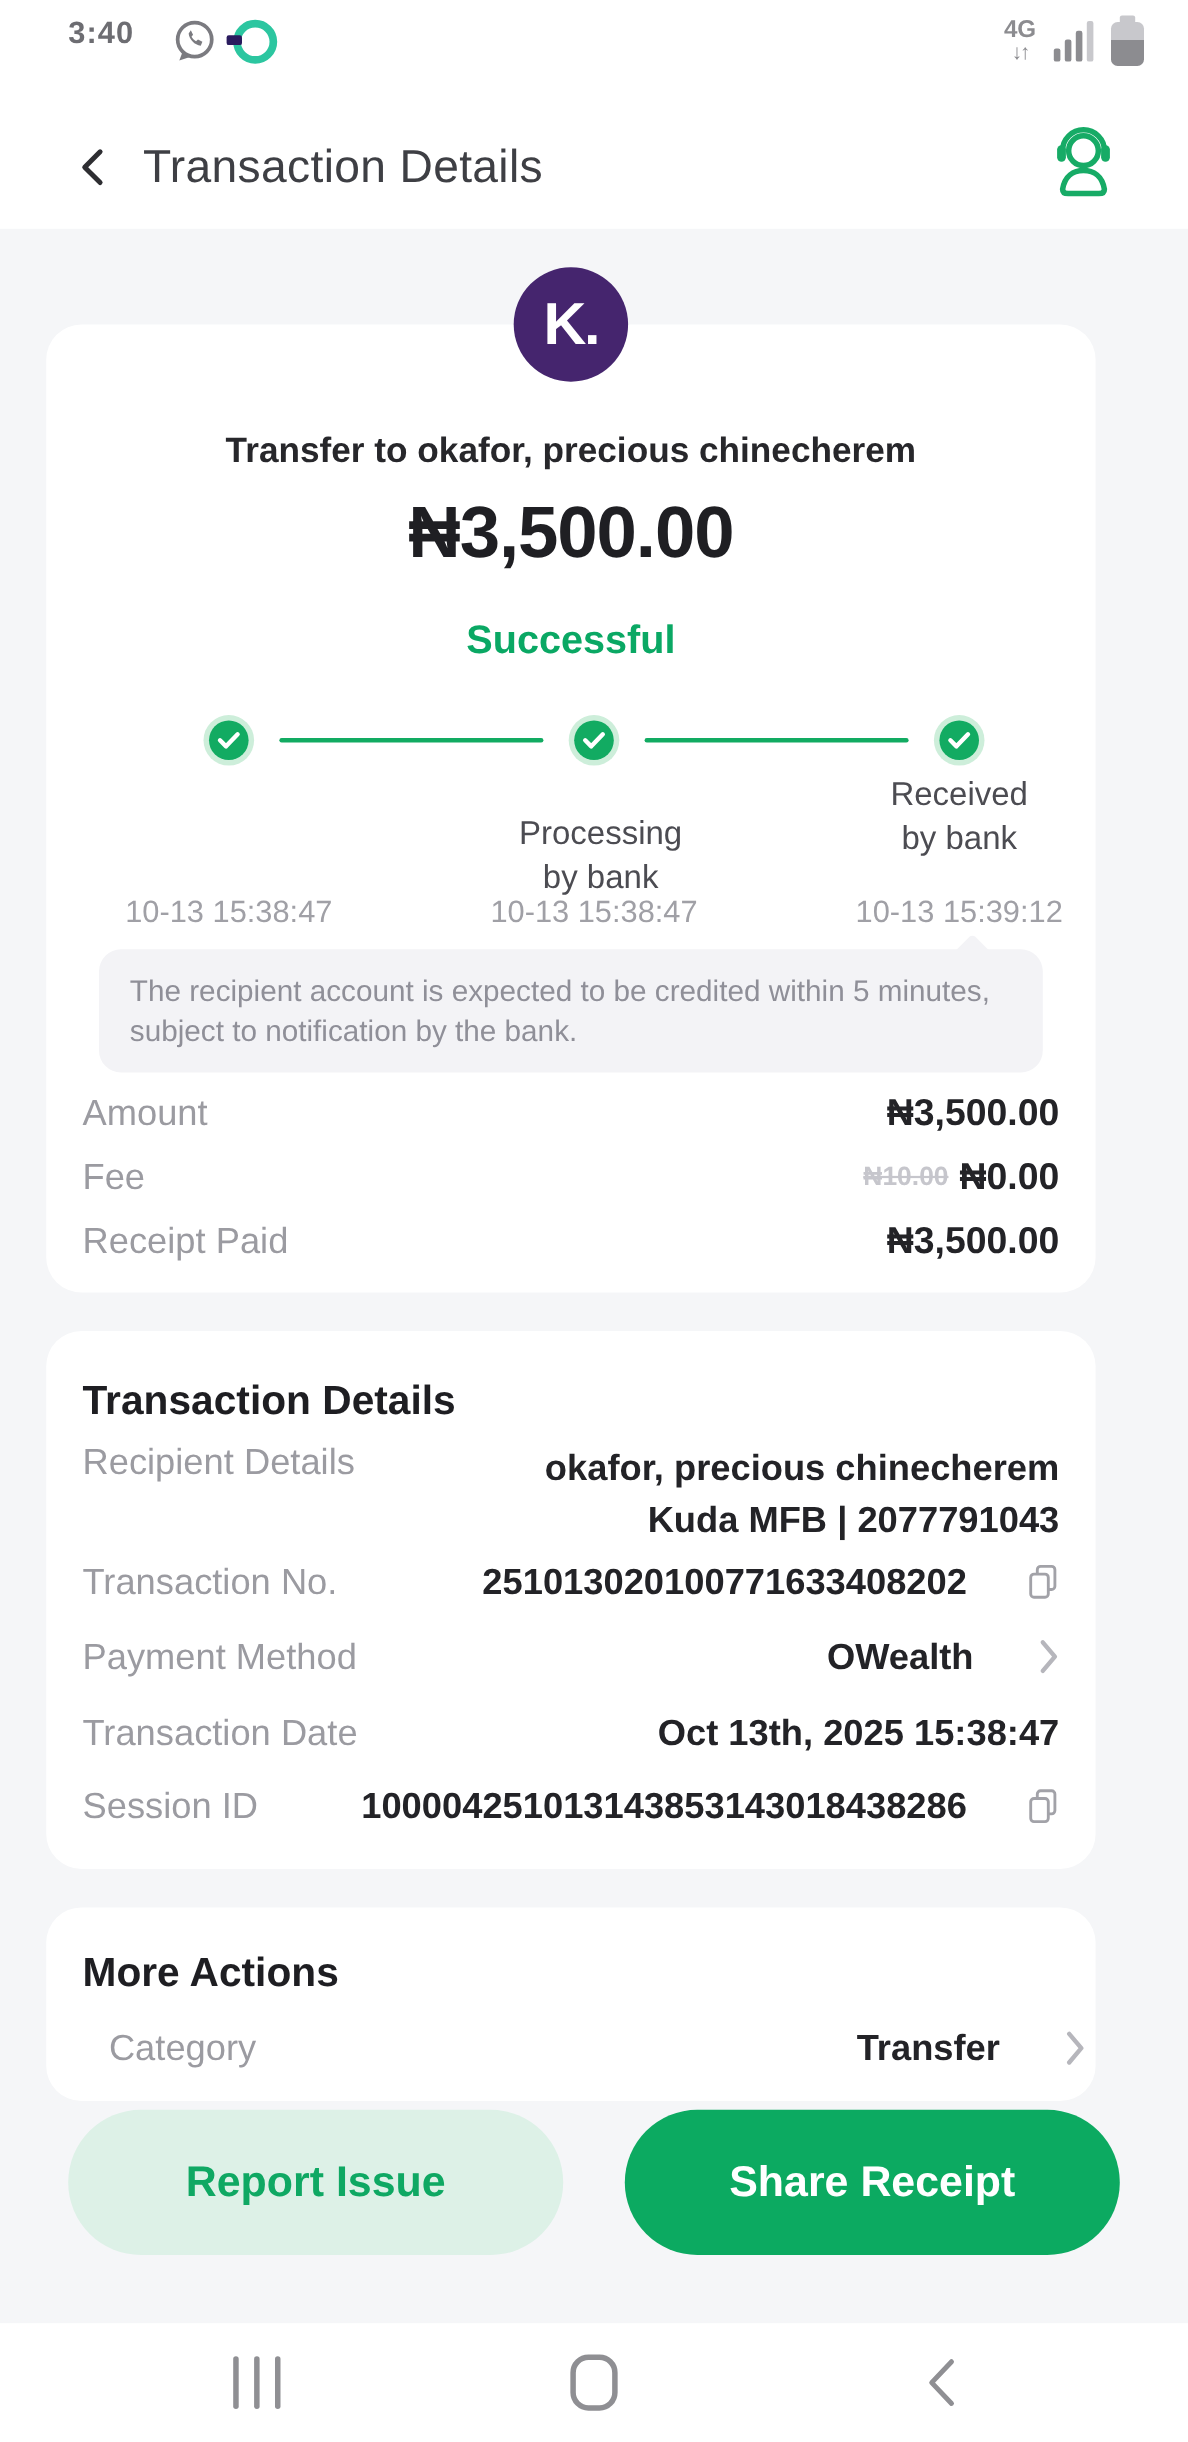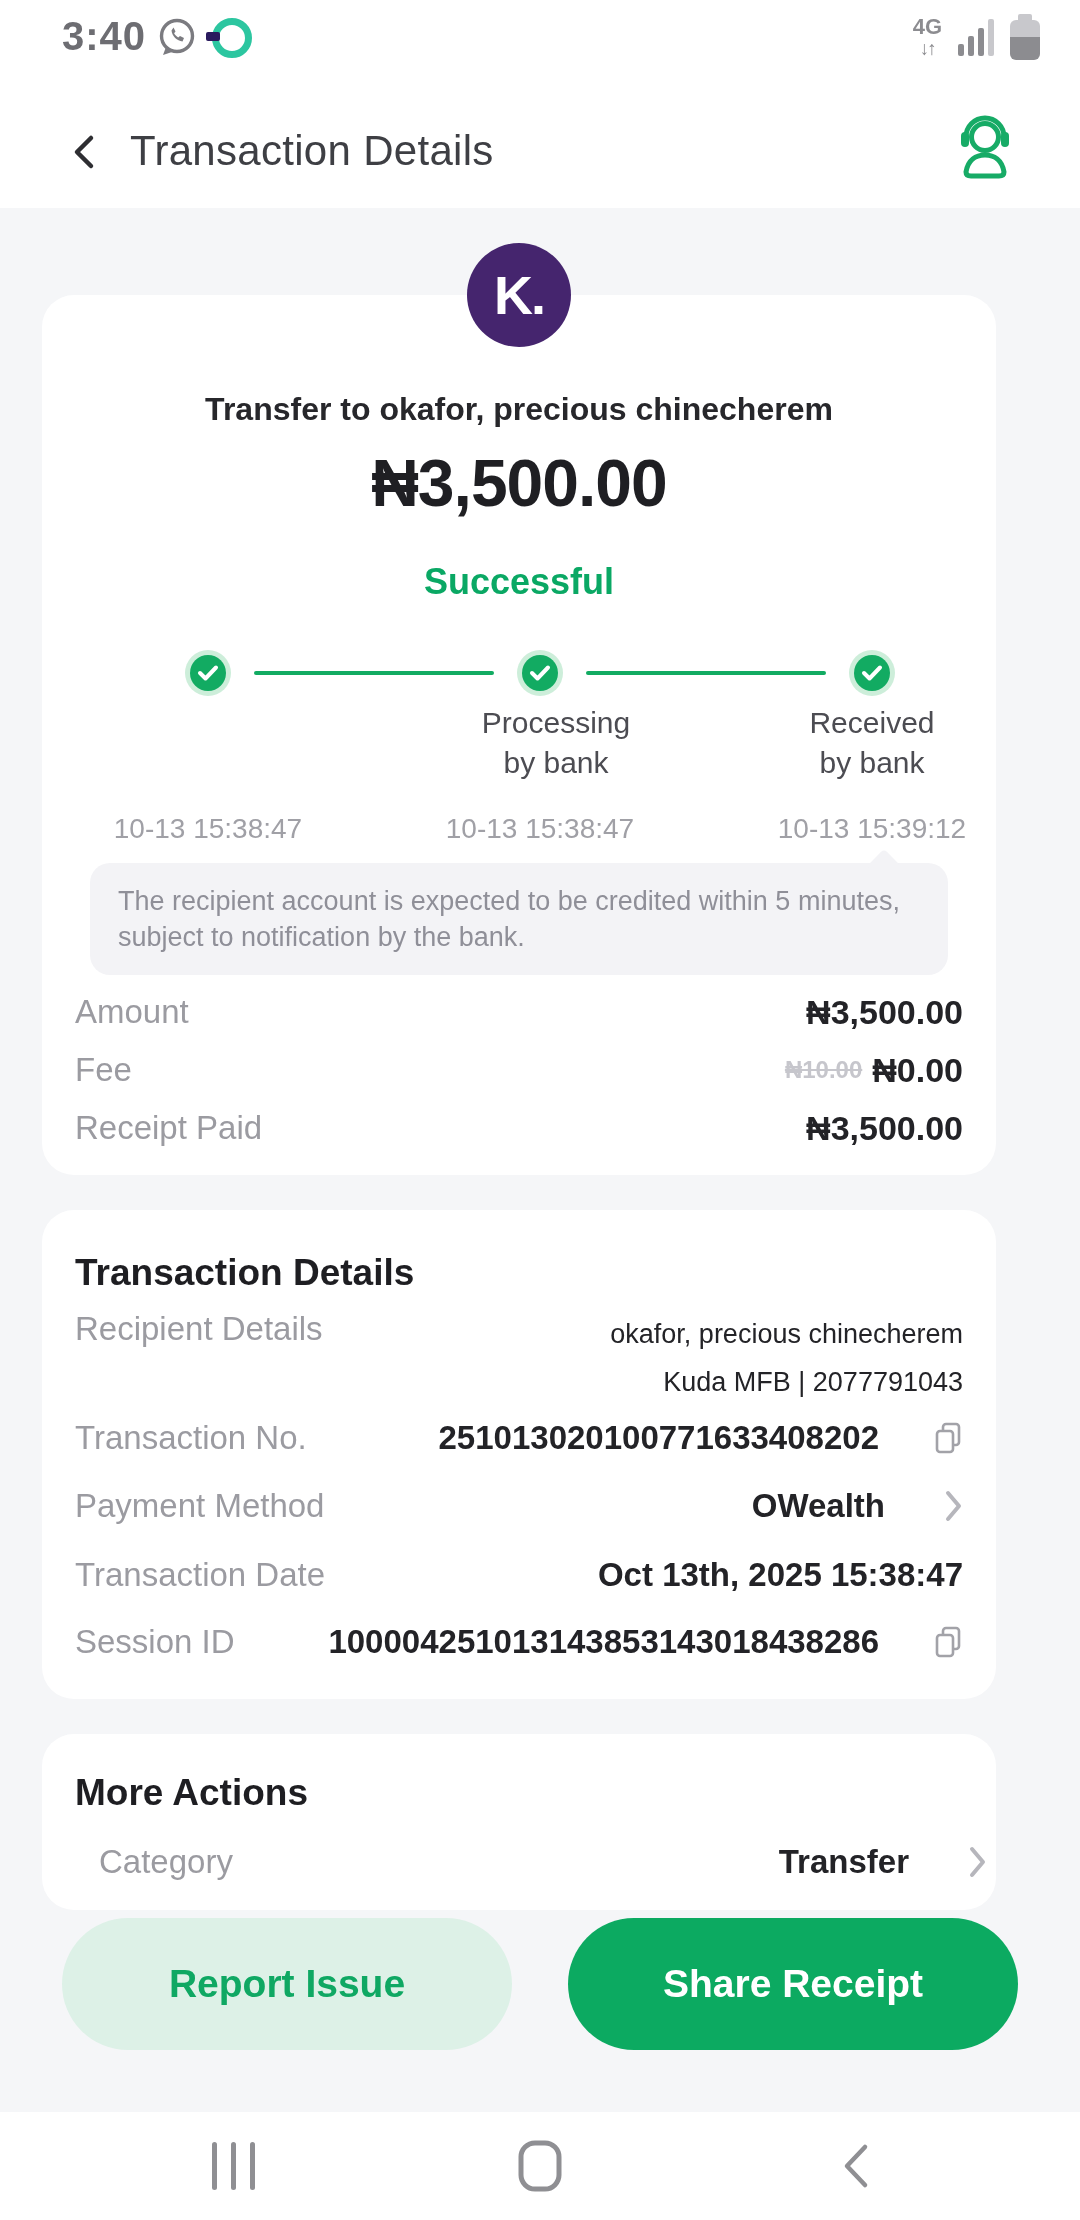--- a/index.html
+++ b/index.html
@@ -5,21 +5,21 @@
   html,body{margin:0;padding:0;}
   body{width:1080px;height:2220px;position:relative;background:#f5f6f8;
        font-family:"Liberation Sans","DejaVu Sans",sans-serif;overflow:hidden;
        -webkit-font-smoothing:antialiased;}
   .abs{position:absolute;}
 
   
   .top-white{top:0;left:0;width:1080px;height:208px;background:#ffffff;}
 
   .statusbar{top:6px;left:0;width:1080px;height:56px;}
-  .sb-time{left:62px;top:8px;font-size:40px;font-weight:700;color:#6d6d72;letter-spacing:1px;}
+  .sb-time{left:62px;top:8px;font-size:28px;font-weight:700;color:#6d6d72;letter-spacing:1px;}
   .sb-whatsapp{left:155px;top:9px;}
   .sb-ring{left:212px;top:12px;width:38px;height:38px;}
   .ring-circle{width:26px;height:26px;border:7px solid #2cc6a0;border-radius:50%;}
   .ring-chip{position:absolute;left:-6px;top:14px;width:14px;height:9px;background:#2a1b5e;border-radius:2px;}
   .sb-right{right:40px;top:6px;height:50px;display:flex;align-items:center;gap:16px;position:absolute;}
   .sb-4g{display:flex;flex-direction:column;align-items:center;line-height:1;}
   .sb-4g .g{font-size:22px;font-weight:700;color:#8c8c90;}
   .sb-4g .arrows{font-size:19px;color:#8c8c90;letter-spacing:-2px;margin-top:1px;}
   .sb-signal{display:flex;align-items:flex-end;gap:4px;height:38px;}
   .sb-signal i{display:block;width:6px;background:#8c8c90;border-radius:2px;}
@@ -72,21 +72,21 @@
   .row-label{font-size:33px;color:#9b9ba1;}
   .row-value{font-size:34px;font-weight:700;color:#232327;}
   .row-strike{font-size:24px;font-weight:700;color:#c6c6cc;text-decoration:line-through;margin-right:10px;}
 
   .card-title{left:33px;font-size:37px;font-weight:700;color:#1e1e22;}
   .c2-title{top:42px;}
   .drow{position:absolute;left:33px;width:888px;display:flex;justify-content:space-between;align-items:center;height:48px;}
   .drow .val-wrap{display:flex;align-items:center;gap:48px;}
   .dvalue{font-size:33px;font-weight:600;color:#232327;}
   .recipient-row{top:100px;align-items:flex-start;height:96px;}
-  .recipient-val{text-align:right;font-size:27px;font-weight:400;color:#232327;line-height:48px;}
+  .recipient-val{text-align:right;font-size:33px;font-weight:700;color:#232327;line-height:48px;}
   .r-txnno{top:204px;}
   .r-method{top:272px;}
   .r-date{top:341px;}
   .r-session{top:408px;}
   .copy-icon{margin-left:6px;display:flex;align-items:center;}
   .chev{margin-left:12px;display:flex;align-items:center;}
 
   .c3-title{top:38px;}
   .r-category{top:104px;margin-left:24px;}
 
@@ -188,21 +188,21 @@
     <div class="step-dot" style="left:807px;">
       <div class="inner">
           <svg width="22" height="18" viewBox="0 0 22 18" fill="none">
             <path d="M3 9 L8.5 14.5 L19 3.5" stroke="#fff" stroke-width="4" stroke-linecap="round" stroke-linejoin="round"></path>
           </svg>
         </div>
     </div>
   </div>
 
   <div class="abs step-labels">
-    <div class="lbl" style="left:364px;">Processing
+    <div class="lbl" style="left:354px;margin-top:35px;">Processing
 by bank</div>
     <div class="lbl" style="left:680px;">Received
 by bank</div>
   </div>
   <div class="abs step-times">
     <div class="tm" style="left:16px;">10-13 15:38:47</div>
     <div class="tm" style="left:348px;">10-13 15:38:47</div>
     <div class="tm" style="left:680px;">10-13 15:39:12</div>
   </div>
 

